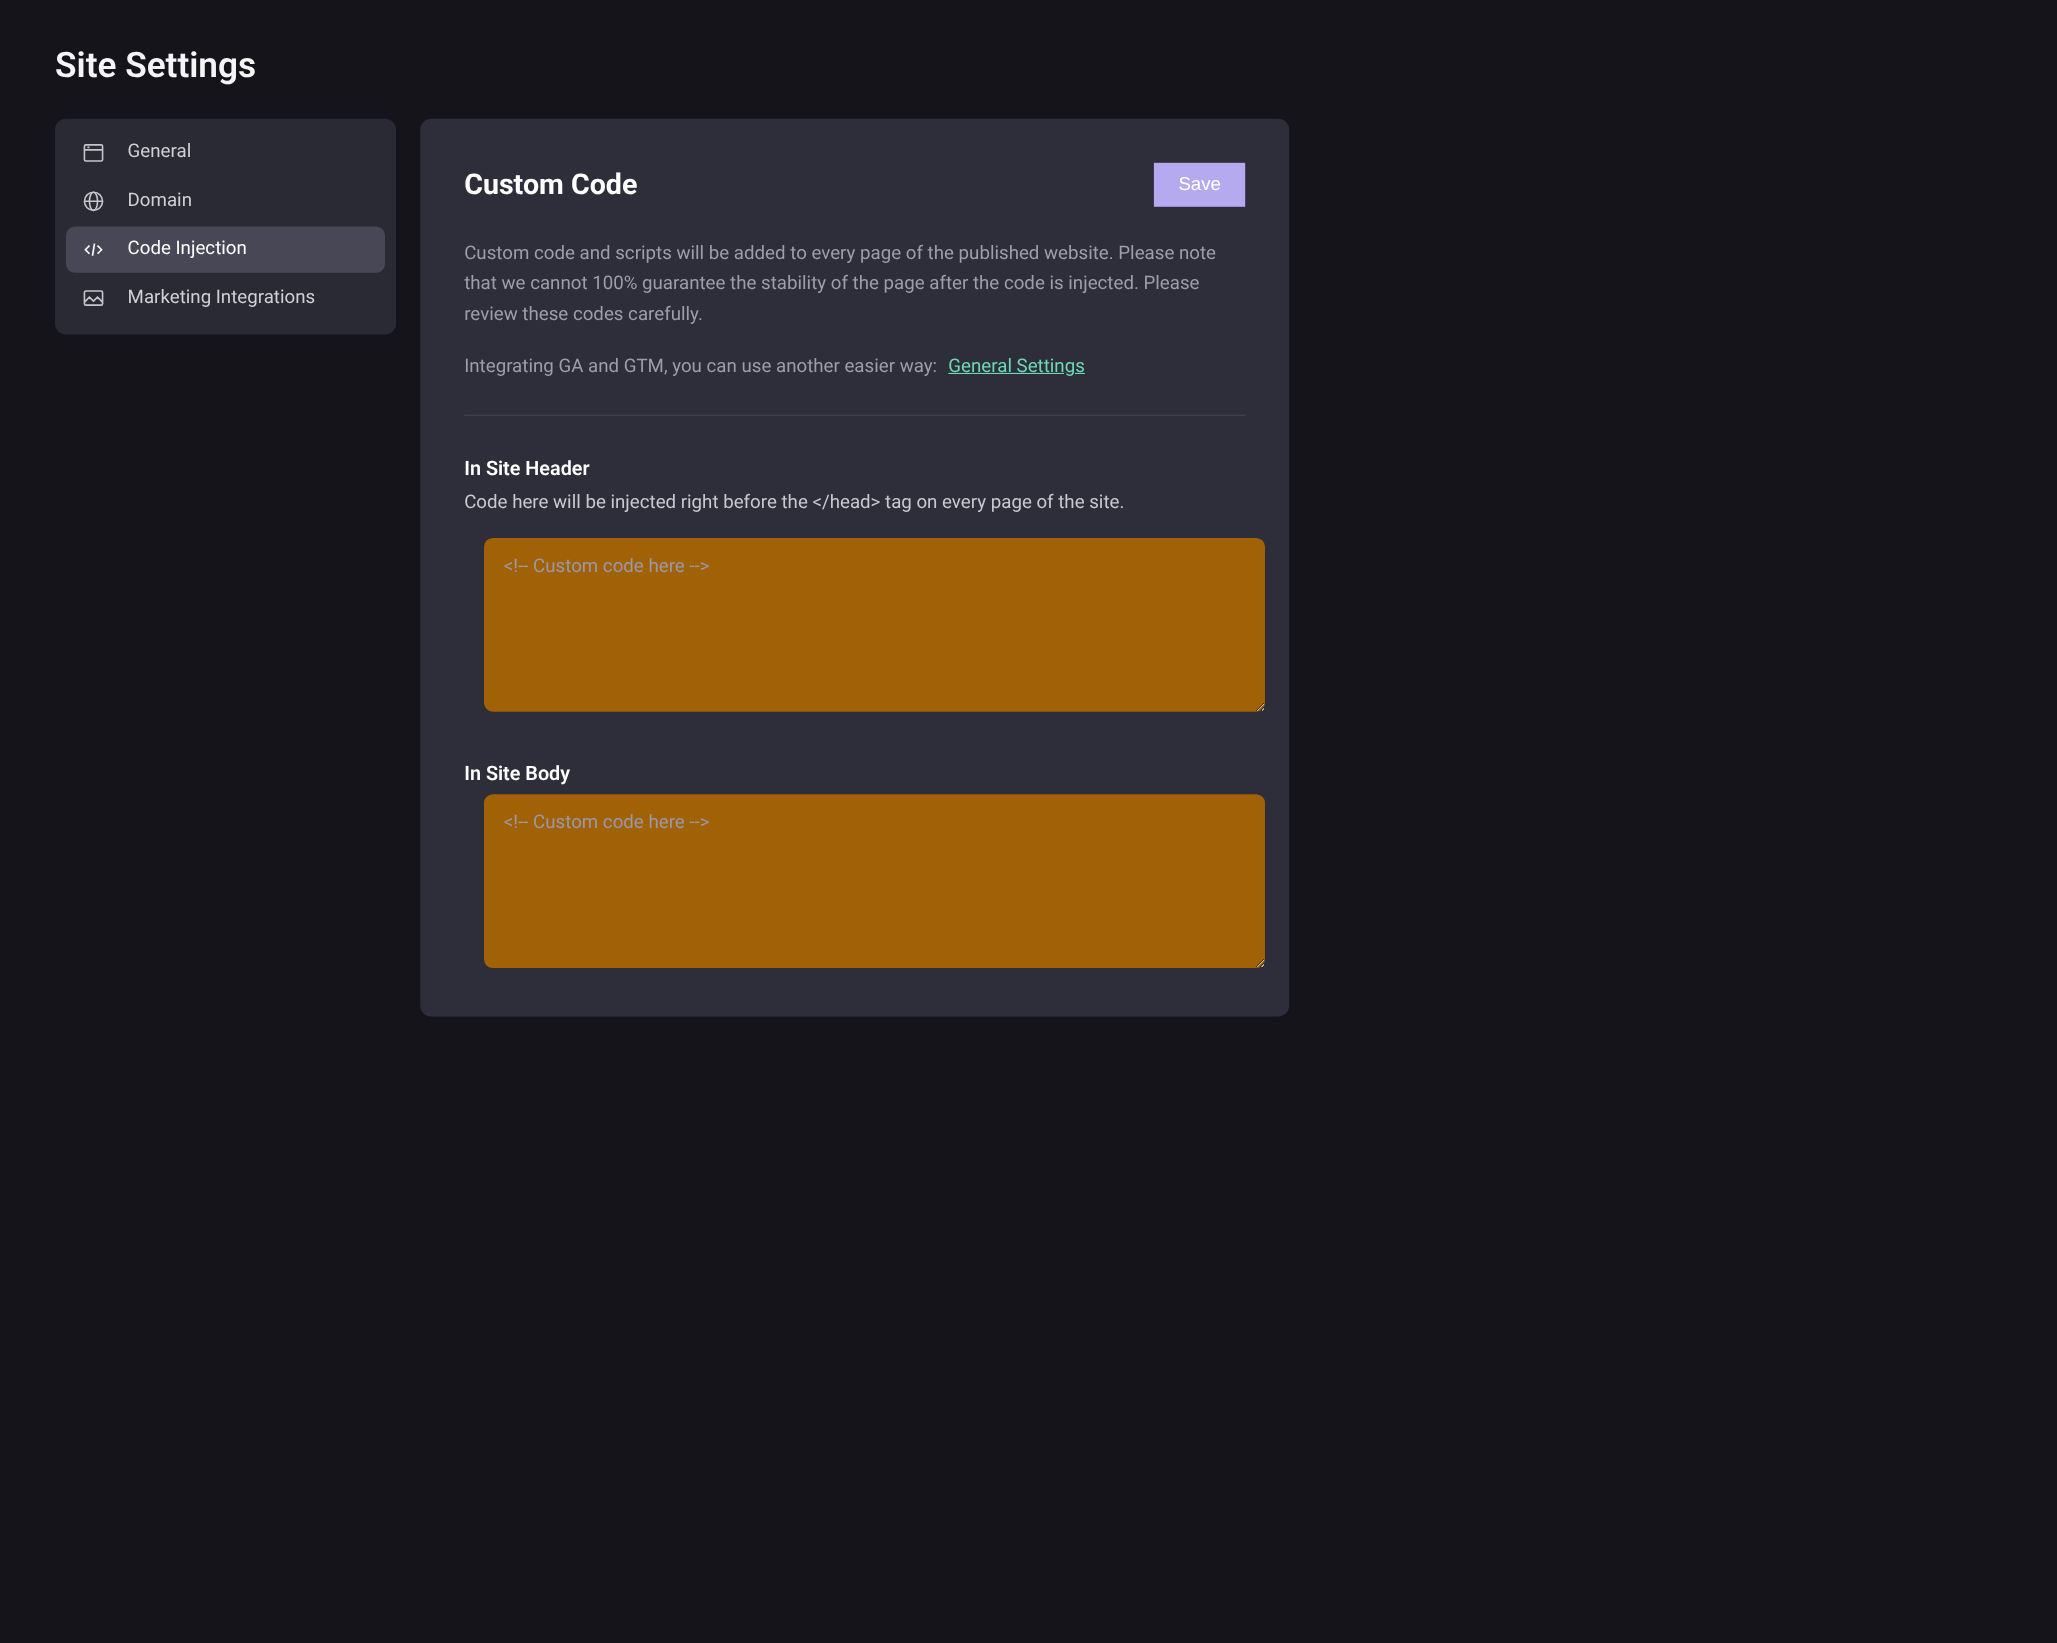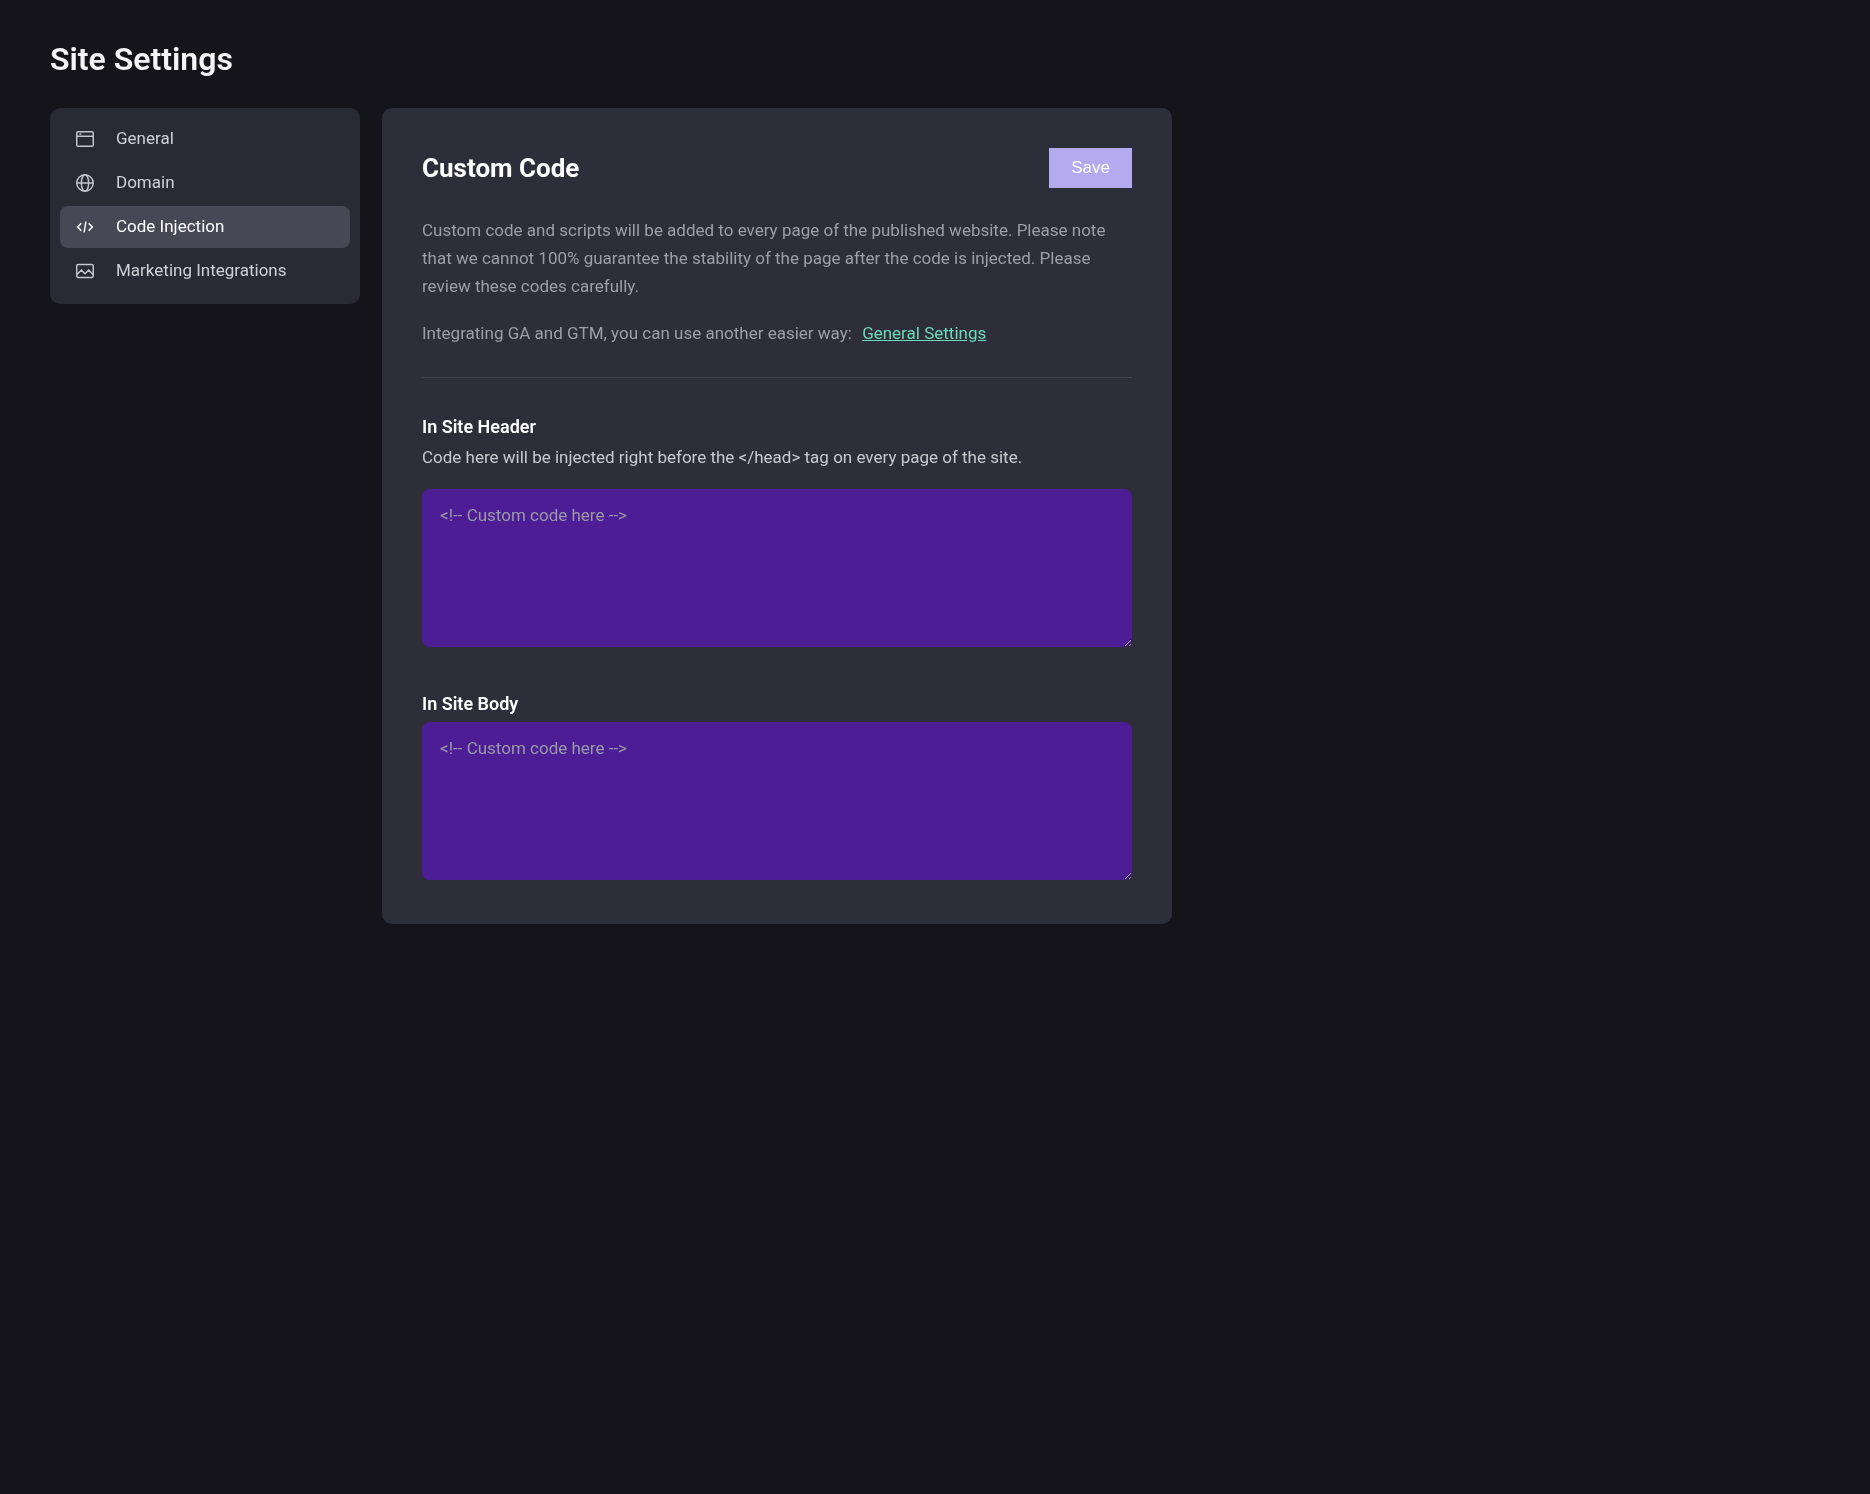--- a/index.html
+++ b/index.html
@@ -117,30 +117,31 @@
   }
   .section-desc {
     font-size: 17px;
     color: #c9c9d1;
     margin-bottom: 18px;
     line-height: 1.5;
   }
   .code-area {
     width: 100%;
     min-height: 158px;
-    background: #4c1d95;
+    background: #a16207;
     border: none;
     border-radius: 8px;
     padding: 16px 18px;
     color: #e0e0e6;
     font-size: 17px;
     font-family: inherit;
     resize: vertical;
     outline: none;
     margin-bottom: 42px;
+    margin-left: 18px;
   }
   .code-area::placeholder {
     color: #9a9aa6;
   }
   .code-area:last-of-type {
     margin-bottom: 0;
   }
 </style>
 </head>
 <body>

